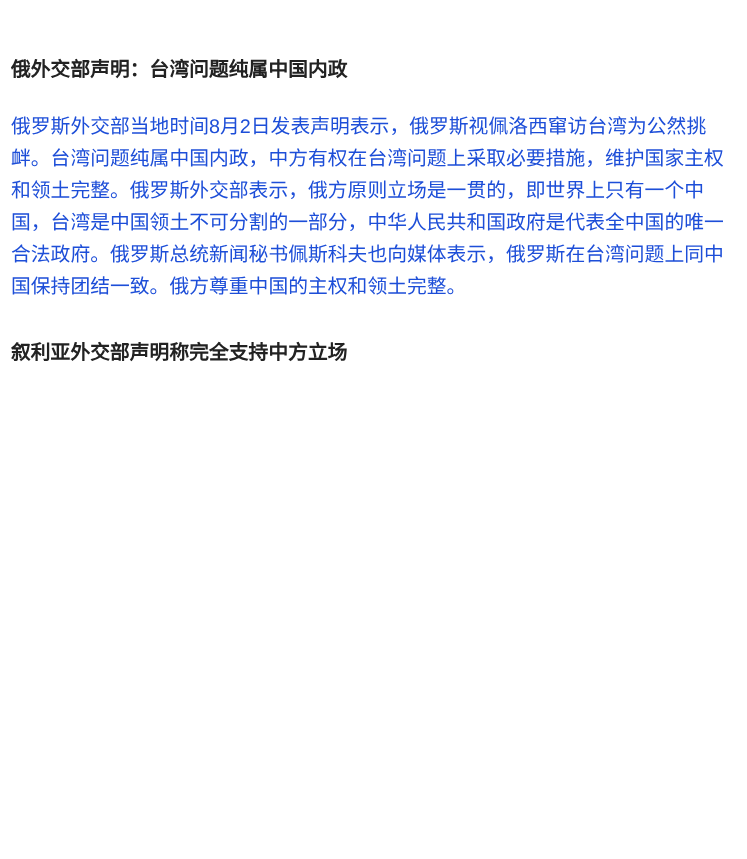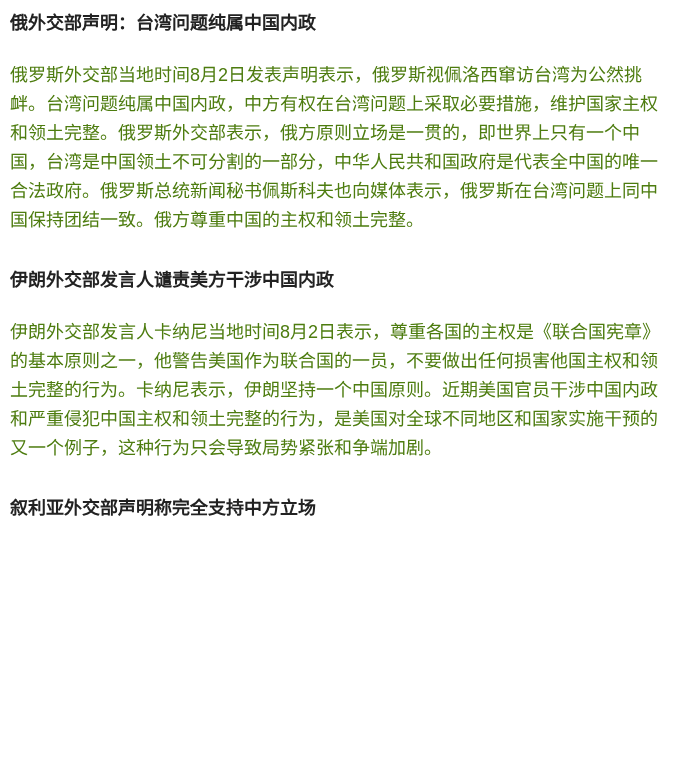--- a/index.html
+++ b/index.html
@@ -8,53 +8,50 @@
     background: #ffffff;
   }
   body {
     width: 679px;
     box-sizing: border-box;
     padding: 12px 10px 6px 10px;
     font-family: "Liberation Sans", sans-serif;
   }
   .article {
     width: 659px;
+    margin-top: 40px;
   }
   .section h2 {
     font-size: 18px;
     line-height: 23px;
     font-weight: 700;
     color: #222222;
     margin: 34px 0 26px 0;
     letter-spacing: 0;
   }
   .section:first-child h2 {
     margin-top: 0;
   }
   .section p {
     font-size: 18px;
     line-height: 29px;
-    color: #4d7c0f;
+    color: #1d4ed8;
     margin: 26px 0 26px 0;
     text-align: left;
     word-break: normal;
   }
 </style>
 </head>
 <body>
 
 <div class="article">
 
   <div class="section">
     <h2>俄外交部声明：台湾问题纯属中国内政</h2>
     <p>俄罗斯外交部当地时间8月2日发表声明表示，俄罗斯视佩洛西窜访台湾为公然挑衅。台湾问题纯属中国内政，中方有权在台湾问题上采取必要措施，维护国家主权和领土完整。俄罗斯外交部表示，俄方原则立场是一贯的，即世界上只有一个中国，台湾是中国领土不可分割的一部分，中华人民共和国政府是代表全中国的唯一合法政府。俄罗斯总统新闻秘书佩斯科夫也向媒体表示，俄罗斯在台湾问题上同中国保持团结一致。俄方尊重中国的主权和领土完整。</p>
   </div>
 
-  <div class="section">
-    <h2>伊朗外交部发言人谴责美方干涉中国内政</h2>
-    <p>伊朗外交部发言人卡纳尼当地时间8月2日表示，尊重各国的主权是《联合国宪章》的基本原则之一，他警告美国作为联合国的一员，不要做出任何损害他国主权和领土完整的行为。卡纳尼表示，伊朗坚持一个中国原则。近期美国官员干涉中国内政和严重侵犯中国主权和领土完整的行为，是美国对全球不同地区和国家实施干预的又一个例子，这种行为只会导致局势紧张和争端加剧。</p>
-  </div>
 
   <div class="section">
     <h2>叙利亚外交部声明称完全支持中方立场</h2>
   </div>
 
 </div>
 
 </body></html>

